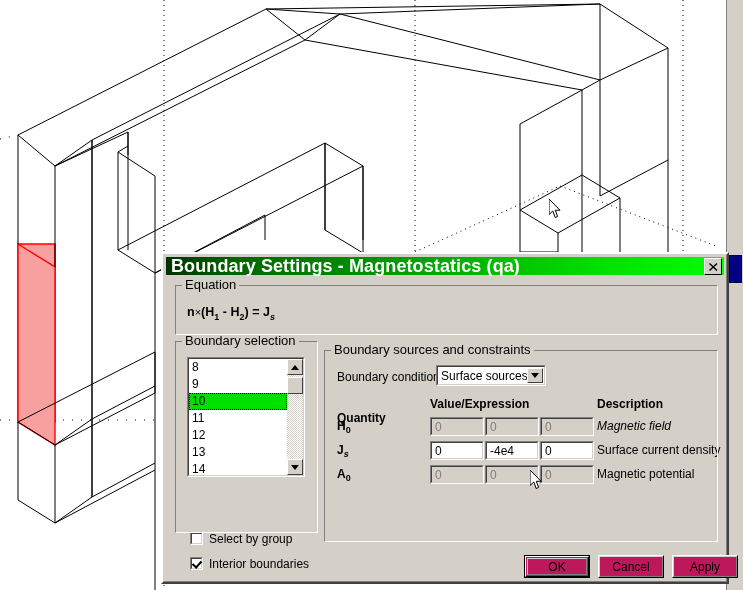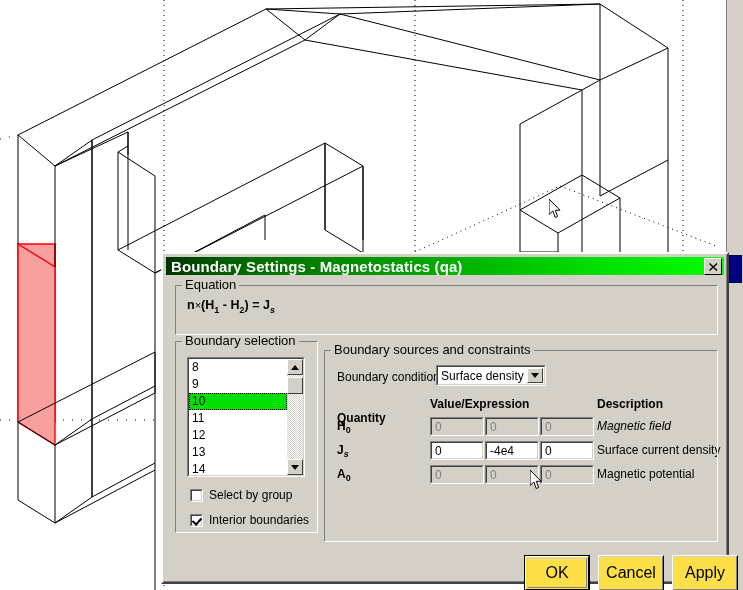--- a/index.html
+++ b/index.html
@@ -28,21 +28,21 @@
           border-top:2px solid #ffffff;border-left:2px solid #ffffff;
           border-right:2px solid #404040;border-bottom:2px solid #404040;
           box-sizing:border-box;}
   #dialog .inner{position:absolute;left:0;top:0;right:0;bottom:0;
           border-top:1px solid #d4d0c8;border-left:1px solid #d4d0c8;
           border-right:1px solid #808080;border-bottom:1px solid #808080;}
 
   .titlebar{position:absolute;left:2px;top:2px;right:2px;height:18px;
         background:linear-gradient(to right,#003300 0%,#006400 12%,#00a800 48%,#00e000 78%,#00ff00 100%);
         display:flex;align-items:center;}
-  .titlebar .ttl{color:#fff;font-weight:bold;font-size:15px;margin-left:5px;
+  .titlebar .ttl{color:#fff;font-weight:bold;font-size:18px;margin-left:5px;
         letter-spacing:0.1px;white-space:nowrap;}
   .closebtn{position:absolute;right:2px;top:1px;width:16px;height:15px;
         background:#d4d0c8;
         border-top:1px solid #ffffff;border-left:1px solid #ffffff;
         border-right:1px solid #000;border-bottom:1px solid #000;
         display:flex;align-items:center;justify-content:center;
         font-size:11px;font-weight:bold;line-height:1;cursor:default;}
 
   
   .group{position:absolute;border:1px solid #808080;
@@ -79,21 +79,21 @@
   .sbtn{position:absolute;left:0;width:16px;height:16px;background:#d4d0c8;
         border-top:1px solid #ffffff;border-left:1px solid #ffffff;
         border-right:1px solid #404040;border-bottom:1px solid #404040;
         box-sizing:border-box;display:flex;align-items:center;justify-content:center;}
   .sthumb{position:absolute;left:0;width:16px;height:17px;background:#d4d0c8;
         border-top:1px solid #ffffff;border-left:1px solid #ffffff;
         border-right:1px solid #404040;border-bottom:1px solid #404040;
         box-sizing:border-box;}
 
   
-  .cbrow{position:absolute;display:flex;align-items:flex-end;font-size:12px;}
+  .cbrow{position:absolute;display:flex;align-items:flex-start;font-size:12px;margin-top:44px;}
   .cbox{width:13px;height:13px;background:#fff;box-sizing:border-box;
         border-top:1px solid #808080;border-left:1px solid #808080;
         border-right:1px solid #ffffff;border-bottom:1px solid #ffffff;
         position:relative;margin-right:6px;flex:0 0 auto;}
   .cbox::before{content:"";position:absolute;left:0;top:0;right:0;bottom:0;
         border-top:1px solid #404040;border-left:1px solid #404040;
         border-right:1px solid #d4d0c8;border-bottom:1px solid #d4d0c8;}
   .cbox.on::after{content:"";position:absolute;left:3px;top:1px;width:4px;height:7px;
         border:solid #000;border-width:0 2px 2px 0;transform:rotate(42deg);}
 
@@ -123,24 +123,24 @@
       border-right:1px solid #ffffff;border-bottom:1px solid #ffffff;}
   .tf .ti{position:absolute;left:0;top:0;right:0;bottom:0;box-sizing:border-box;
       border-top:1px solid #404040;border-left:1px solid #404040;
       border-right:1px solid #d4d0c8;border-bottom:1px solid #d4d0c8;
       display:flex;align-items:center;font-size:12px;padding-left:3px;}
   .tf.en .ti{background:#ffffff;color:#000;}
   .tf.dis{border-top-color:#808080;border-left-color:#808080;}
   .tf.dis .ti{background:#d4d0c8;color:#808080;}
 
   
-  .btn{position:absolute;height:36px;background:#fde047;box-sizing:border-box;
+  .btn{position:absolute;height:23px;background:#be185d;box-sizing:border-box;
       border-top:1px solid #ffffff;border-left:1px solid #ffffff;
       border-right:1px solid #000000;border-bottom:1px solid #000000;
-      display:flex;align-items:center;justify-content:center;font-size:16px;cursor:default;}
+      display:flex;align-items:center;justify-content:center;font-size:12px;cursor:default;}
   .btn .bi{position:absolute;left:0;top:0;right:0;bottom:0;box-sizing:border-box;
       border-top:1px solid #d4d0c8;border-left:1px solid #d4d0c8;
       border-right:1px solid #808080;border-bottom:1px solid #808080;
       display:flex;align-items:center;justify-content:center;}
   .btn.def{border:1px solid #000000;}
   .btn.def .bi{border-top:1px solid #ffffff;border-left:1px solid #ffffff;
       border-right:1px solid #000000;border-bottom:1px solid #000000;}
   .btn.def .bi2{position:absolute;left:1px;top:1px;right:1px;bottom:1px;box-sizing:border-box;
       border-top:1px solid #d4d0c8;border-left:1px solid #d4d0c8;
       border-right:1px solid #808080;border-bottom:1px solid #808080;
@@ -279,21 +279,21 @@
         <span class="ttl">Boundary Settings - Magnetostatics (qa)</span>
         <div class="closebtn">
           <svg width="9" height="8" viewBox="0 0 9 8">
             <path d="M0.5,0.5 L8,7.5 M8,0.5 L0.5,7.5" stroke="#000" stroke-width="1.4" fill="none"></path>
           </svg>
         </div>
       </div>
 
       <div class="group" style="left:11px;top:30px;width:541px;height:48px;">
         <span class="grouplabel">Equation</span>
-        <div class="eqtext" style="left:11px;top:12px;">
+        <div class="eqtext" style="left:11px;top:19px;">
           <span>n</span><span class="tms">×</span><span>(</span><span>H</span><span class="sub">1</span>&nbsp;<span>-</span>&nbsp;<span>H</span><span class="sub">2</span><span>)</span>&nbsp;<span>=</span>&nbsp;<span>J</span><span class="subi">s</span>
         </div>
       </div>
 
       <div class="group" style="left:11px;top:86px;width:141px;height:190px;">
         <span class="grouplabel">Boundary selection</span>
 
         <div class="listbox" style="left:11px;top:15px;width:118px;height:120px;">
           <div class="in">
             <div style="position:absolute;left:0;top:0;right:16px;bottom:0;overflow:hidden;">
@@ -333,21 +333,21 @@
         </div>
       </div>
 
       <div class="group" style="left:160px;top:95px;width:392px;height:190px;">
         <span class="grouplabel">Boundary sources and constraints</span>
 
         <span class="lab" style="left:12px;top:19px;">Boundary condition:</span>
 
         <div class="combo" style="left:111px;top:14px;width:110px;">
           <div class="ci">
-            <span class="ctxt">Surface density</span>
+            <span class="ctxt">Surface sources</span>
           </div>
           <div class="cbtn">
             <svg width="8" height="5" viewBox="0 0 8 5">
                 <polygon points="0,0 8,0 4,5" fill="#000"></polygon>
               </svg>
           </div>
         </div>
 
         <span class="lab b" style="left:12px;top:60px;">Quantity</span>
         <span class="lab b" style="left:105px;top:46px;">Value/Expression</span>

